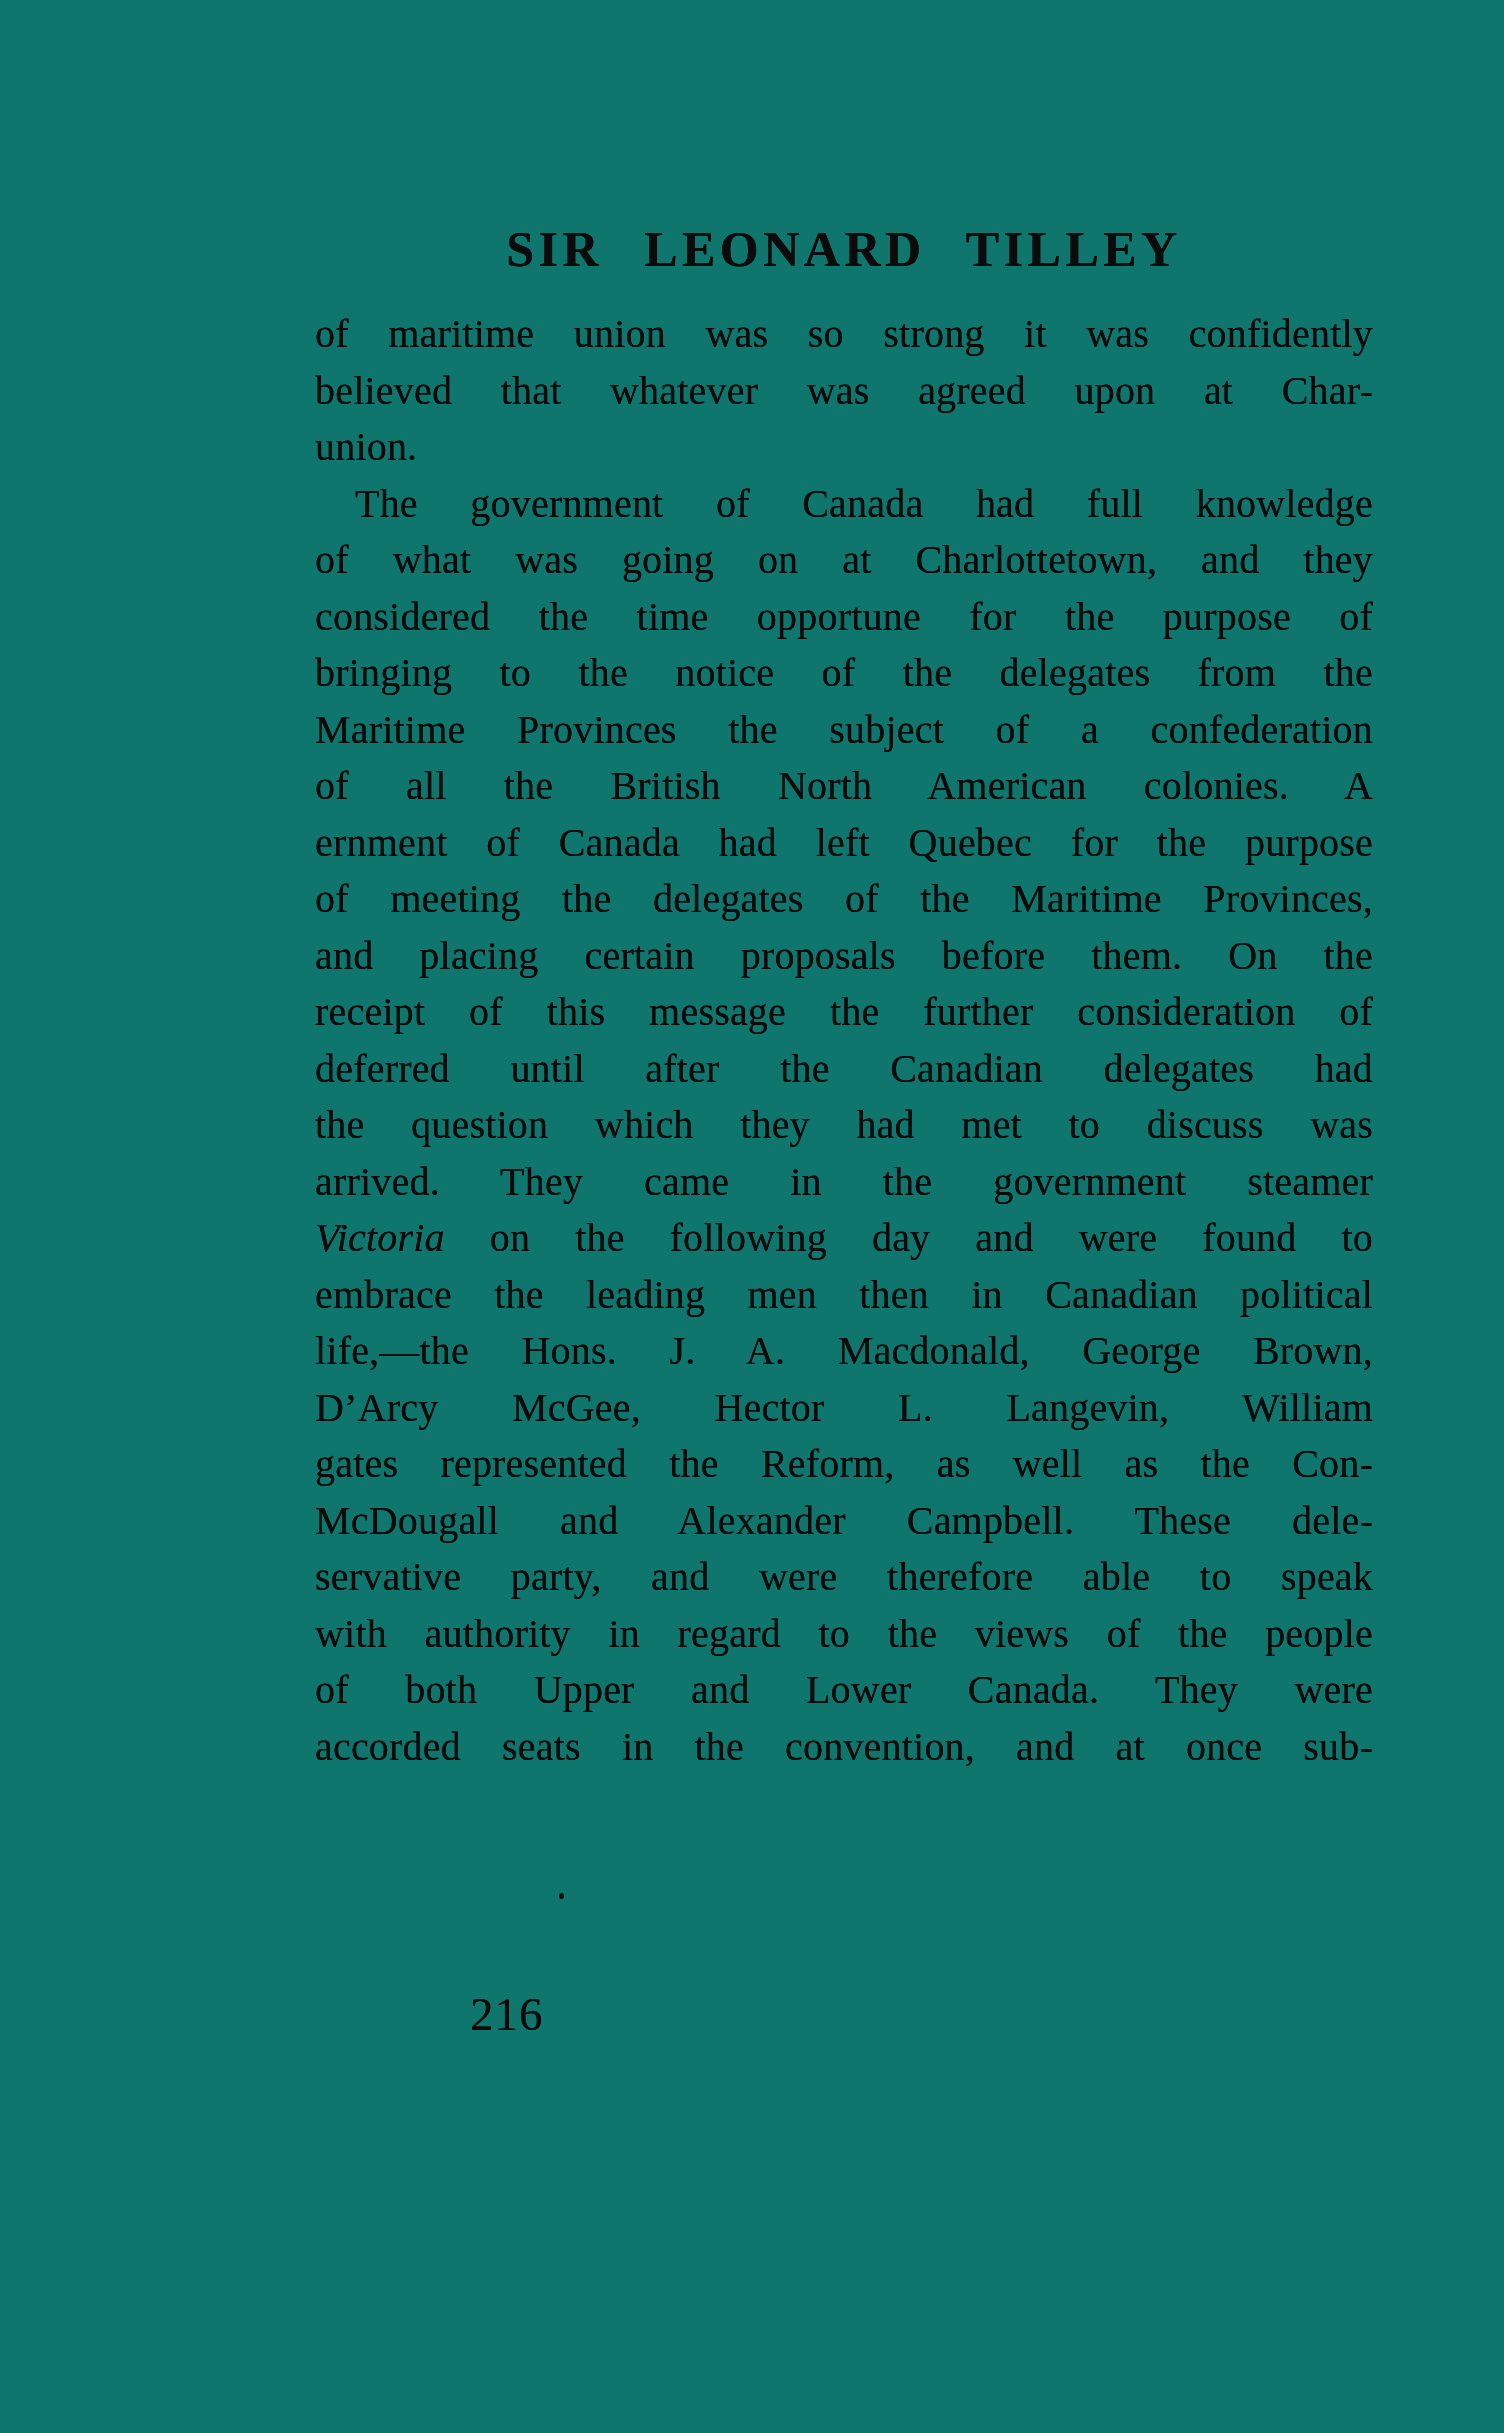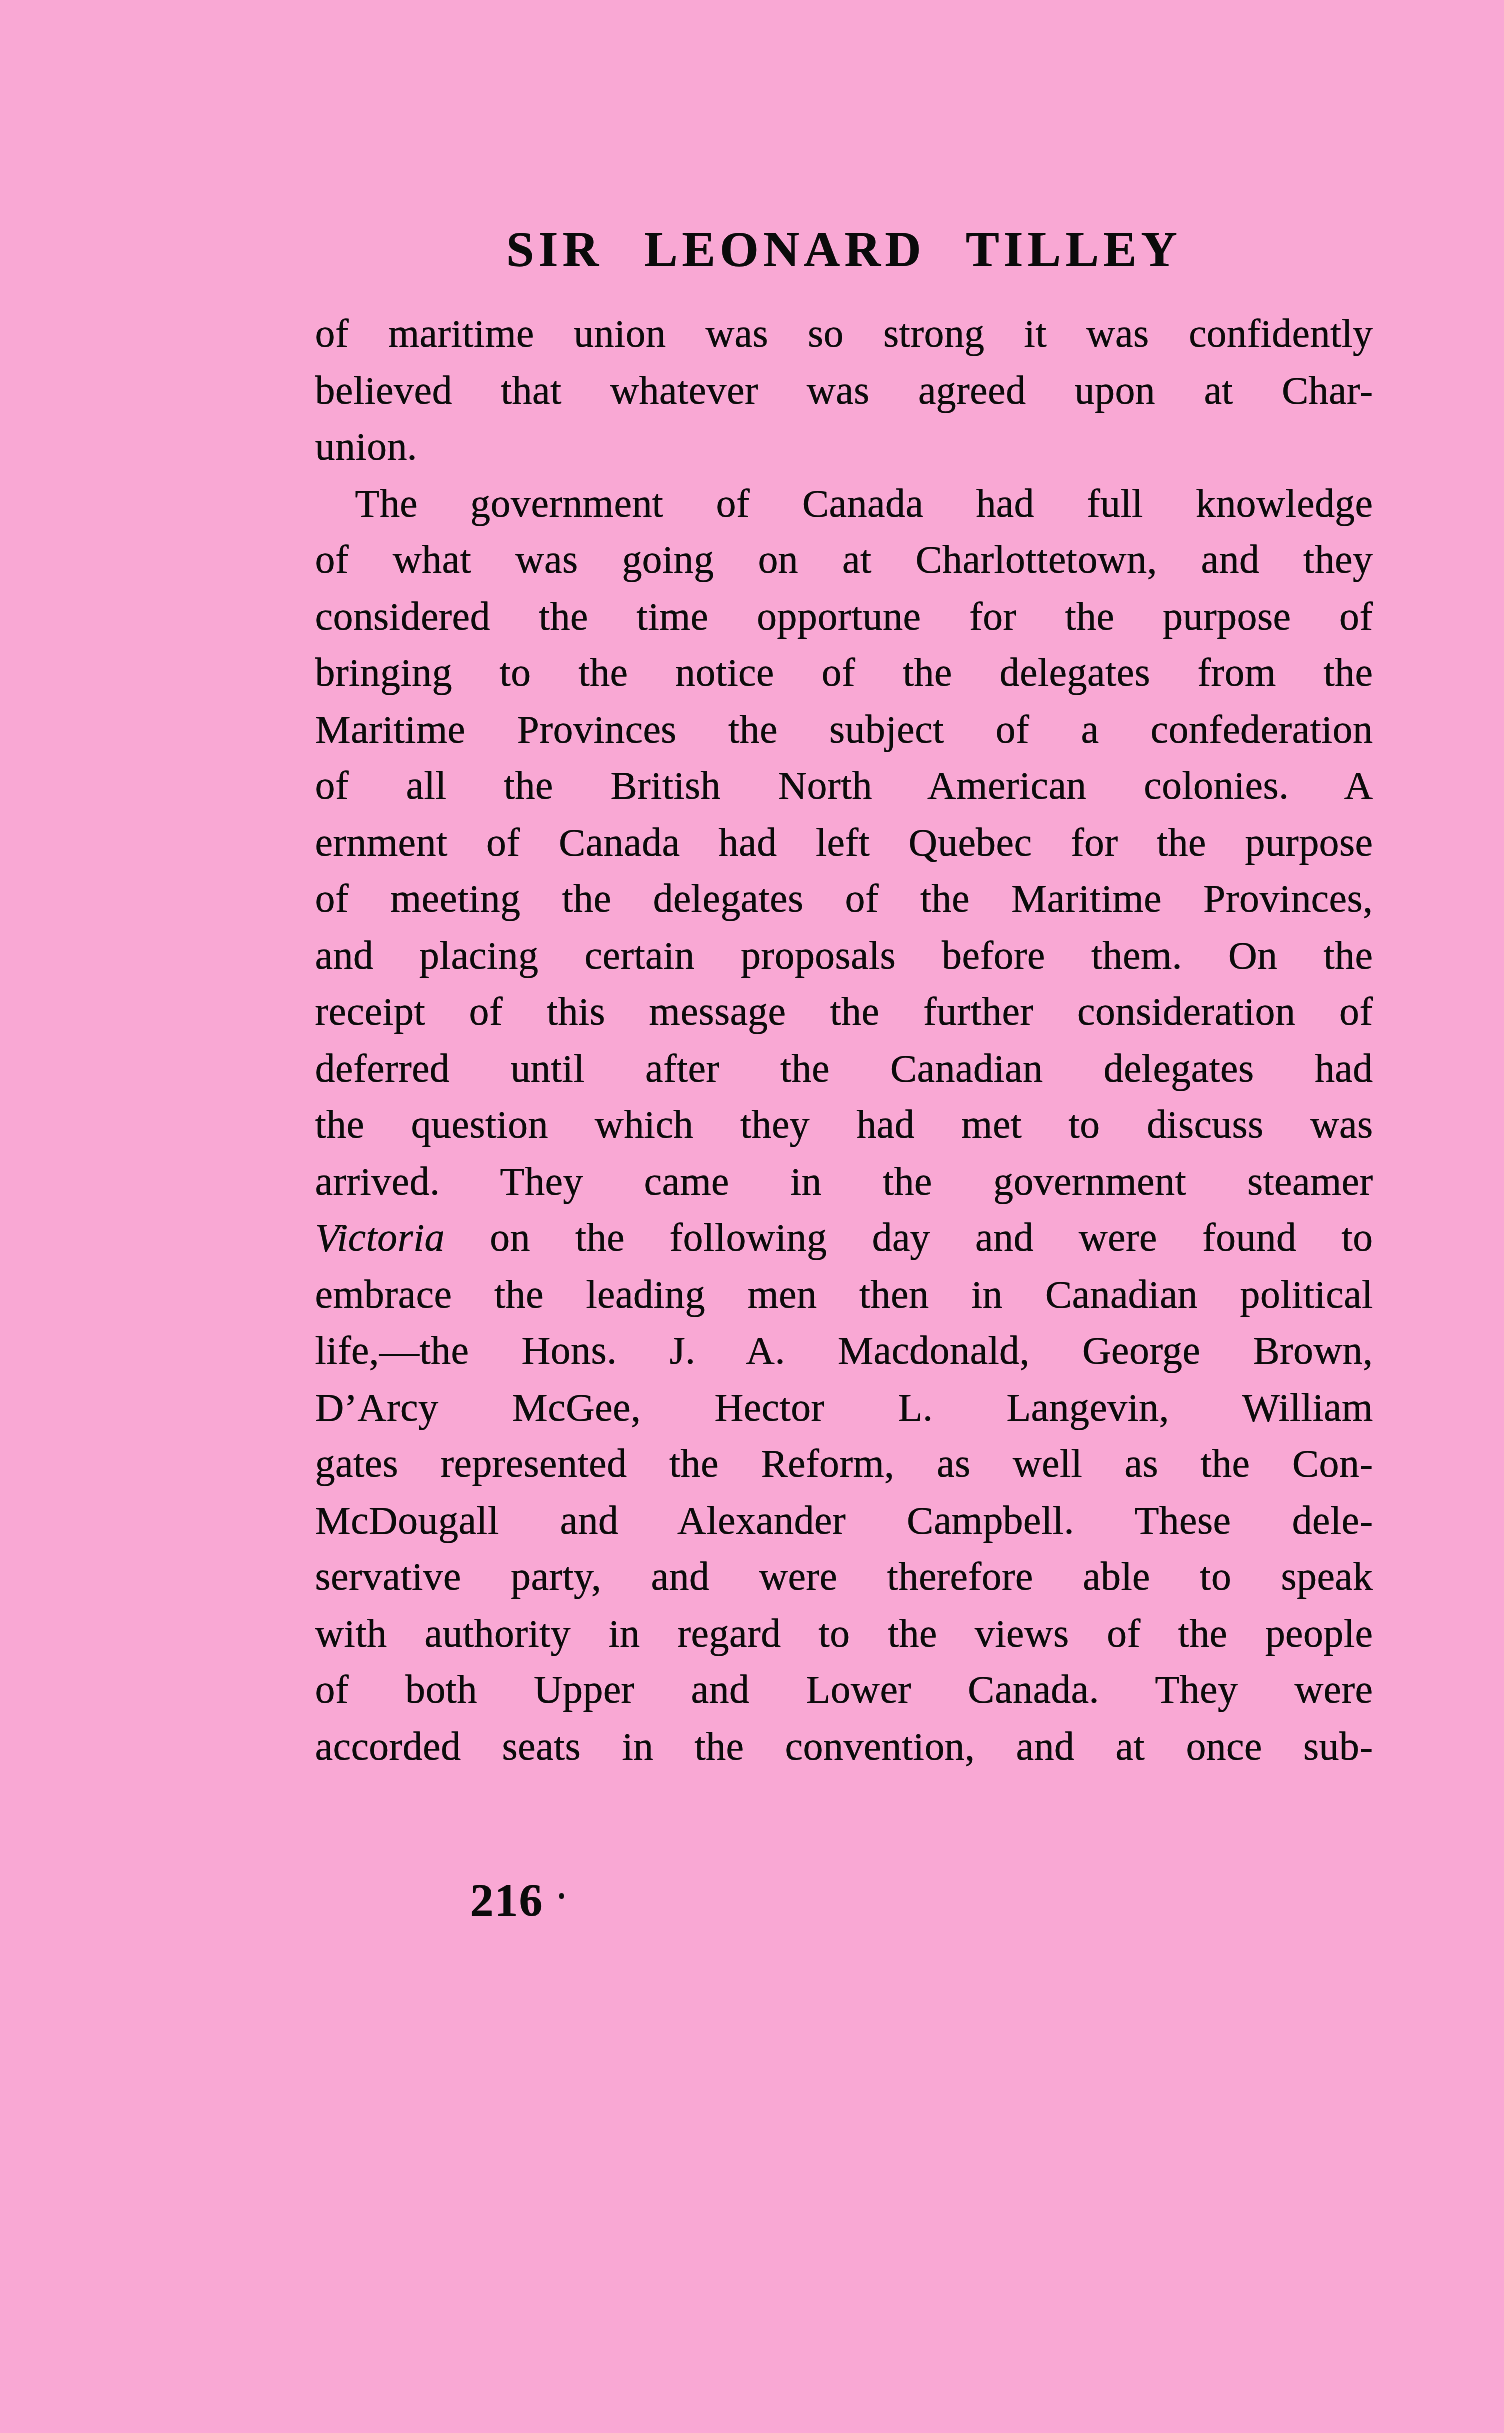--- a/index.html
+++ b/index.html
@@ -4,21 +4,21 @@
 <style>
   html, body {
     margin: 0;
     padding: 0;
     background: #ffffff;
   }
   .page {
     position: relative;
     width: 1504px;
     height: 2433px;
-    background: #f9a8d4;
+    background: #0f766e;
     overflow: hidden;
     font-family: "Liberation Serif", "DejaVu Serif", serif;
     color: #0b0b0b;
   }
   .page-title {
     position: absolute;
     top: 224px;
     left: 315px;
     width: 1058px;
     margin: 0;
@@ -51,26 +51,26 @@
     text-align-last: left;
   }
   .line.indent {
     text-indent: 40px;
   }
   .line em {
     font-style: italic;
   }
   .page-number {
     position: absolute;
-    top: 1877px;
+    top: 1991px;
     left: 470px;
     margin: 0;
     font-size: 47px;
     line-height: 47px;
-    font-weight: bold;
+    font-weight: normal;
     letter-spacing: 1px;
     text-shadow: 0 0 0.5px currentColor;
   }
   .scan-artifact {
     position: absolute;
     top: 1893px;
     left: 559px;
     width: 5px;
     height: 6px;
     background: #0b0b0b;

